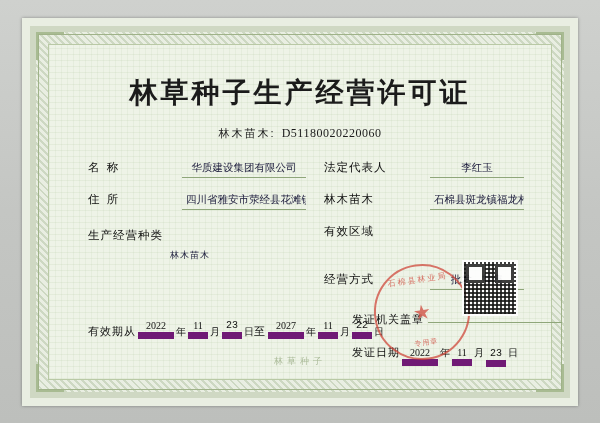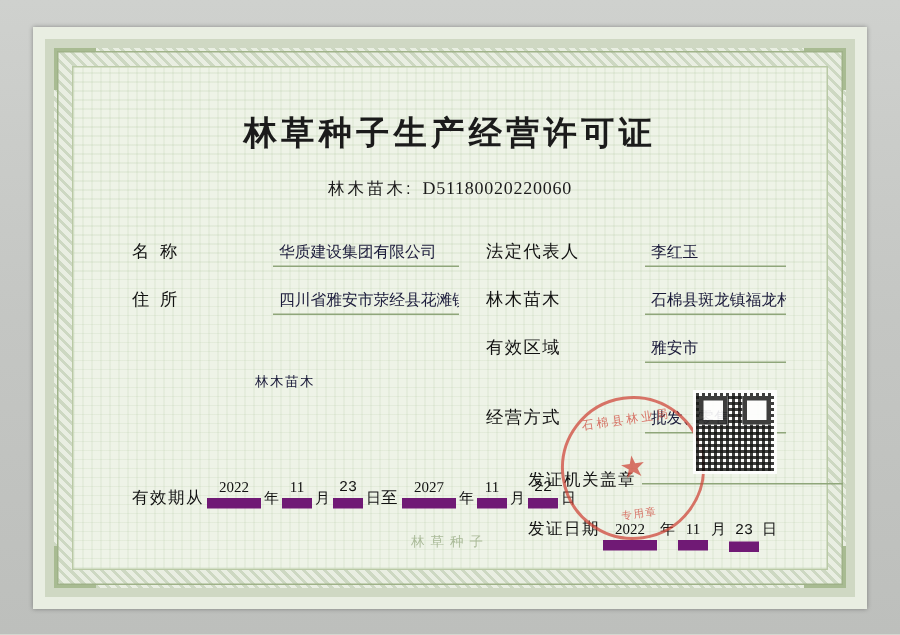--- a/index.html
+++ b/index.html
@@ -85,21 +85,21 @@
     position: absolute;
     left: 34px;
     top: 34px;
     right: 34px;
     bottom: 34px;
   }
   .title {
     text-align: center;
     font-family: "DejaVu Sans", sans-serif;
     font-weight: bold;
-    font-size: 22px;
+    font-size: 28px;
     letter-spacing: 3px;
     color: #1b1b1b;
     margin-top: 22px;
   }
   .cert-no {
     text-align: center;
     margin-top: 14px;
     font-size: 11px;
     color: #1b1b1b;
     letter-spacing: 0.5px;
@@ -141,20 +141,21 @@
   }
   .lbl.wide { min-width: 86px; letter-spacing: 1px; }
   .val {
     flex: 1;
     font-size: 10.5px;
     color: #1a1a3a;
     border-bottom: 1px solid #8fa67a;
     padding: 0 4px 2px 4px;
     margin-left: 20px;
     min-height: 13px;
+    text-align: center;
     font-family: "Liberation Serif", serif;
     white-space: nowrap;
     overflow: hidden;
   }
   .val.blank { border-bottom: none; }
   .subval {
     font-size: 9px;
     color: #1a1a3a;
     margin-left: 82px;
     margin-top: -8px;
@@ -328,25 +329,25 @@
             <span class="val">四川省雅安市荥经县花滩镇呈星村</span>
           </div>
           <div class="col right">
             <span class="lbl wide">林木苗木</span>
             <span class="val">石棉县斑龙镇福龙村</span>
           </div>
         </div>
 
         <div class="row">
           <div class="col">
+            <span class="lbl wide">生产经营种类</span>
             <span class="val blank"></span>
           </div>
           <div class="col right">
             <span class="lbl wide">有效区域</span>
-            <span class="val">雅安市</span>
           </div>
         </div>
 
         <div class="subval">林木苗木</div>
 
         <div class="row">
           <div class="col"></div>
           <div class="col right">
             <span class="lbl wide">经营方式</span>
             <span class="val">批发、零售</span>

